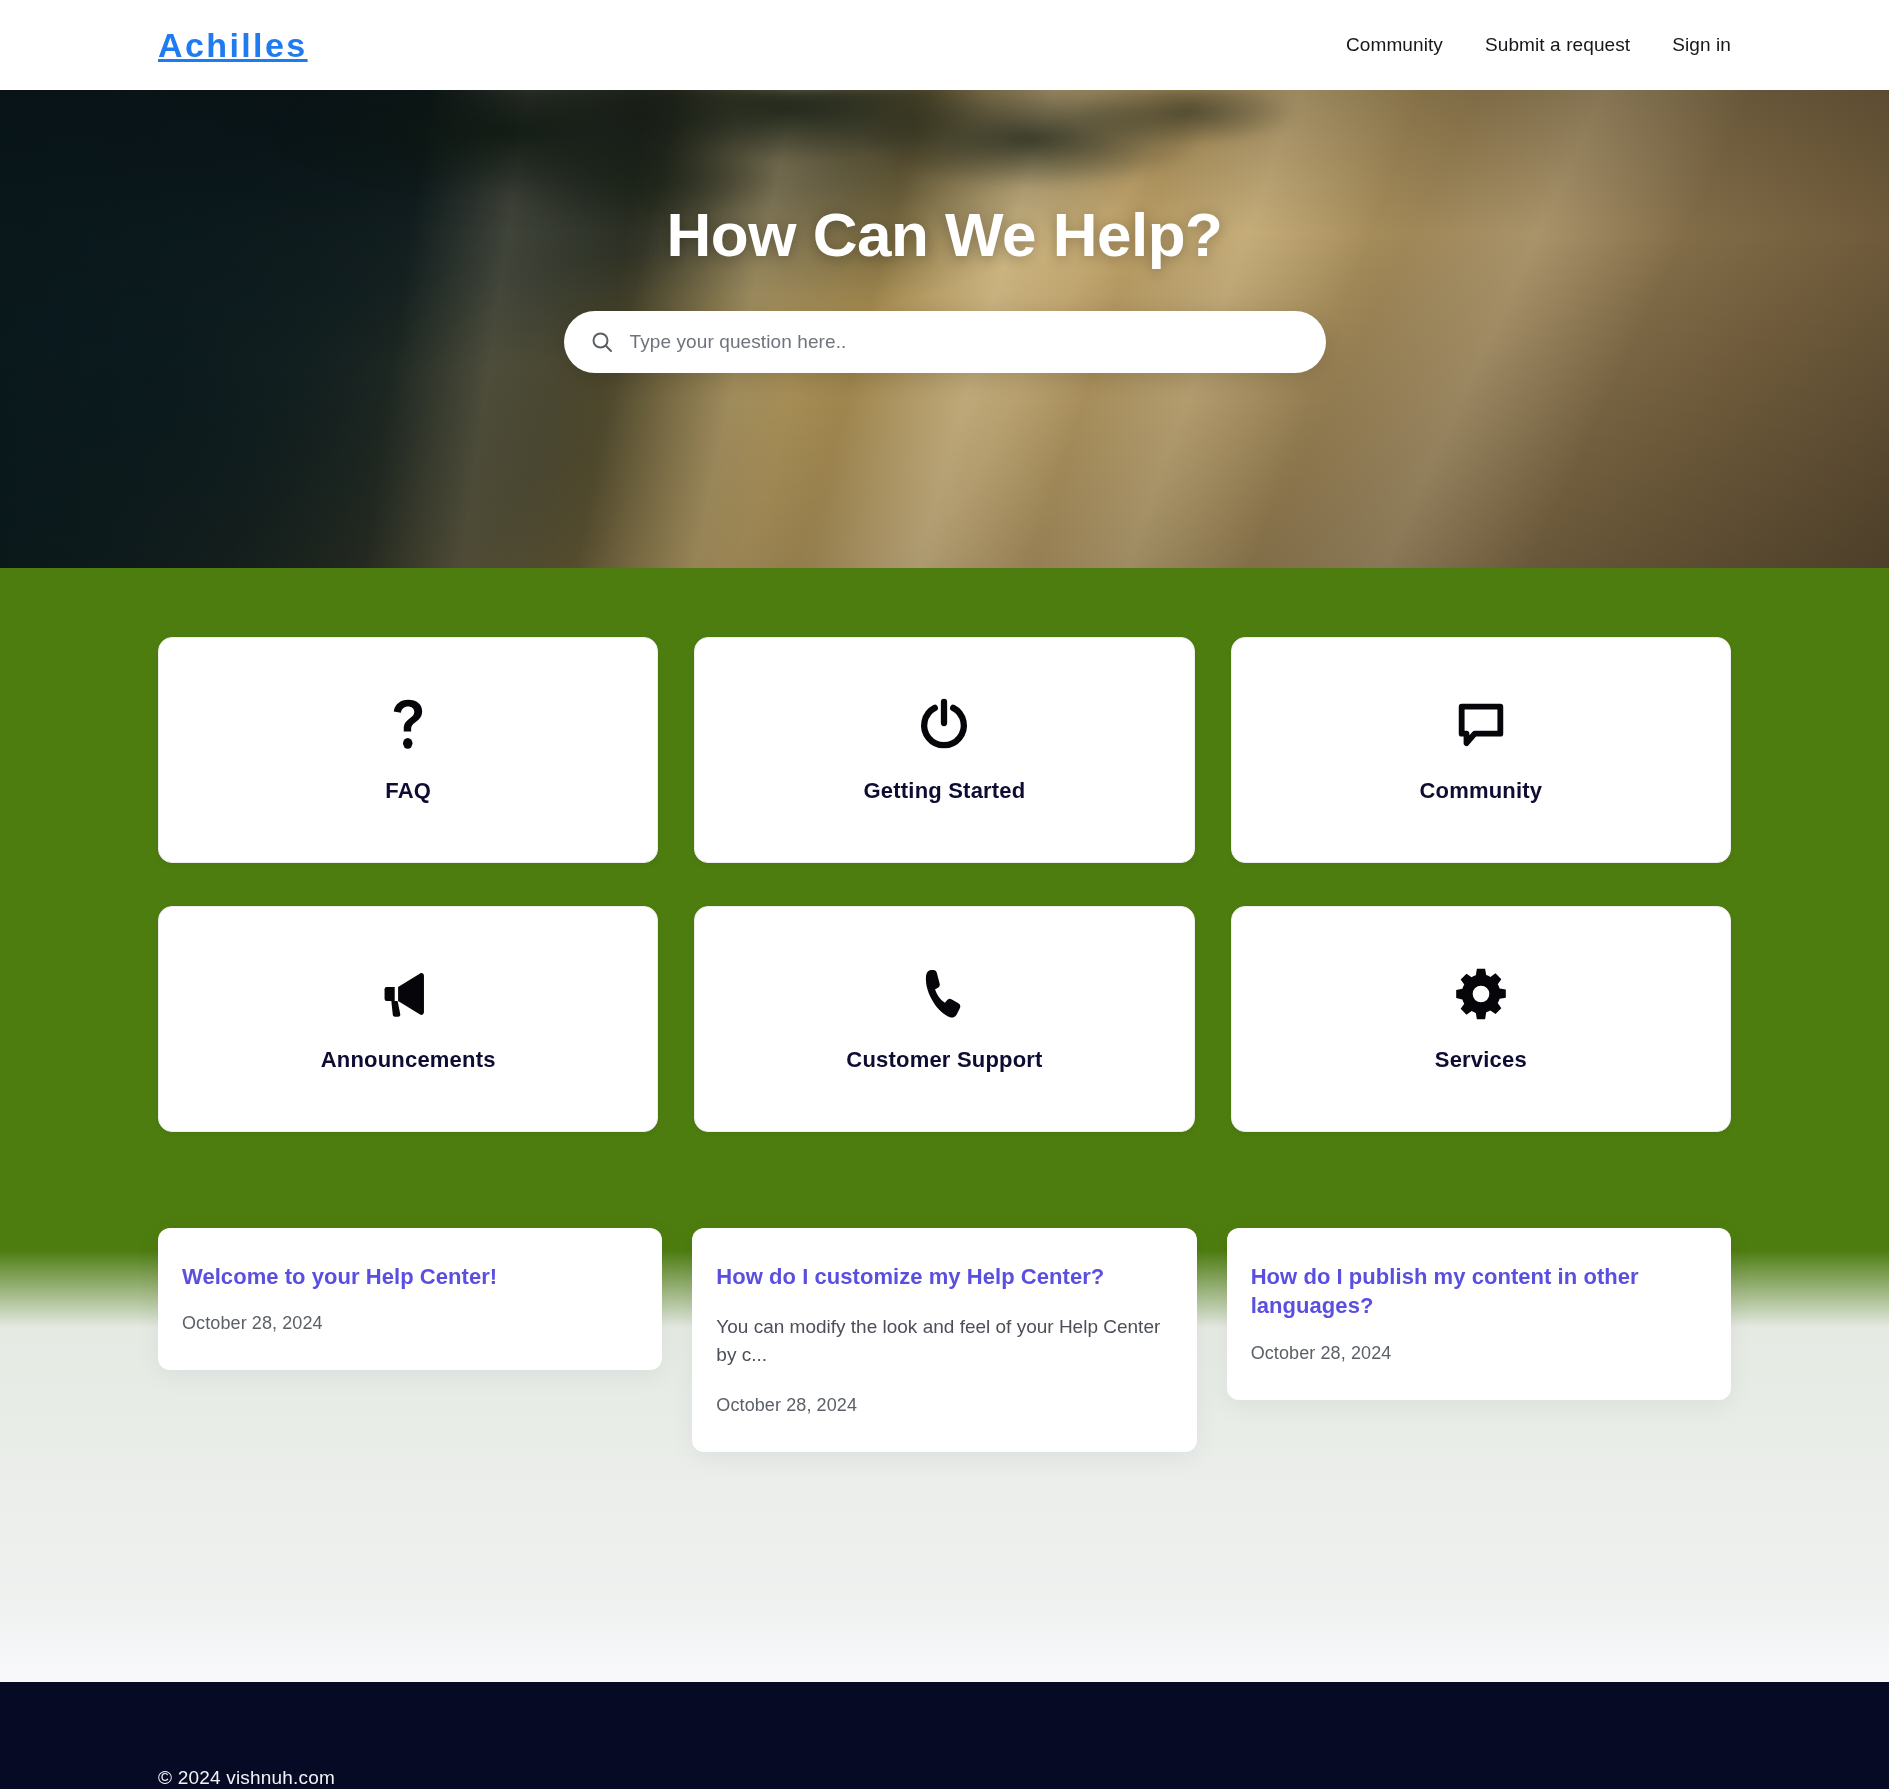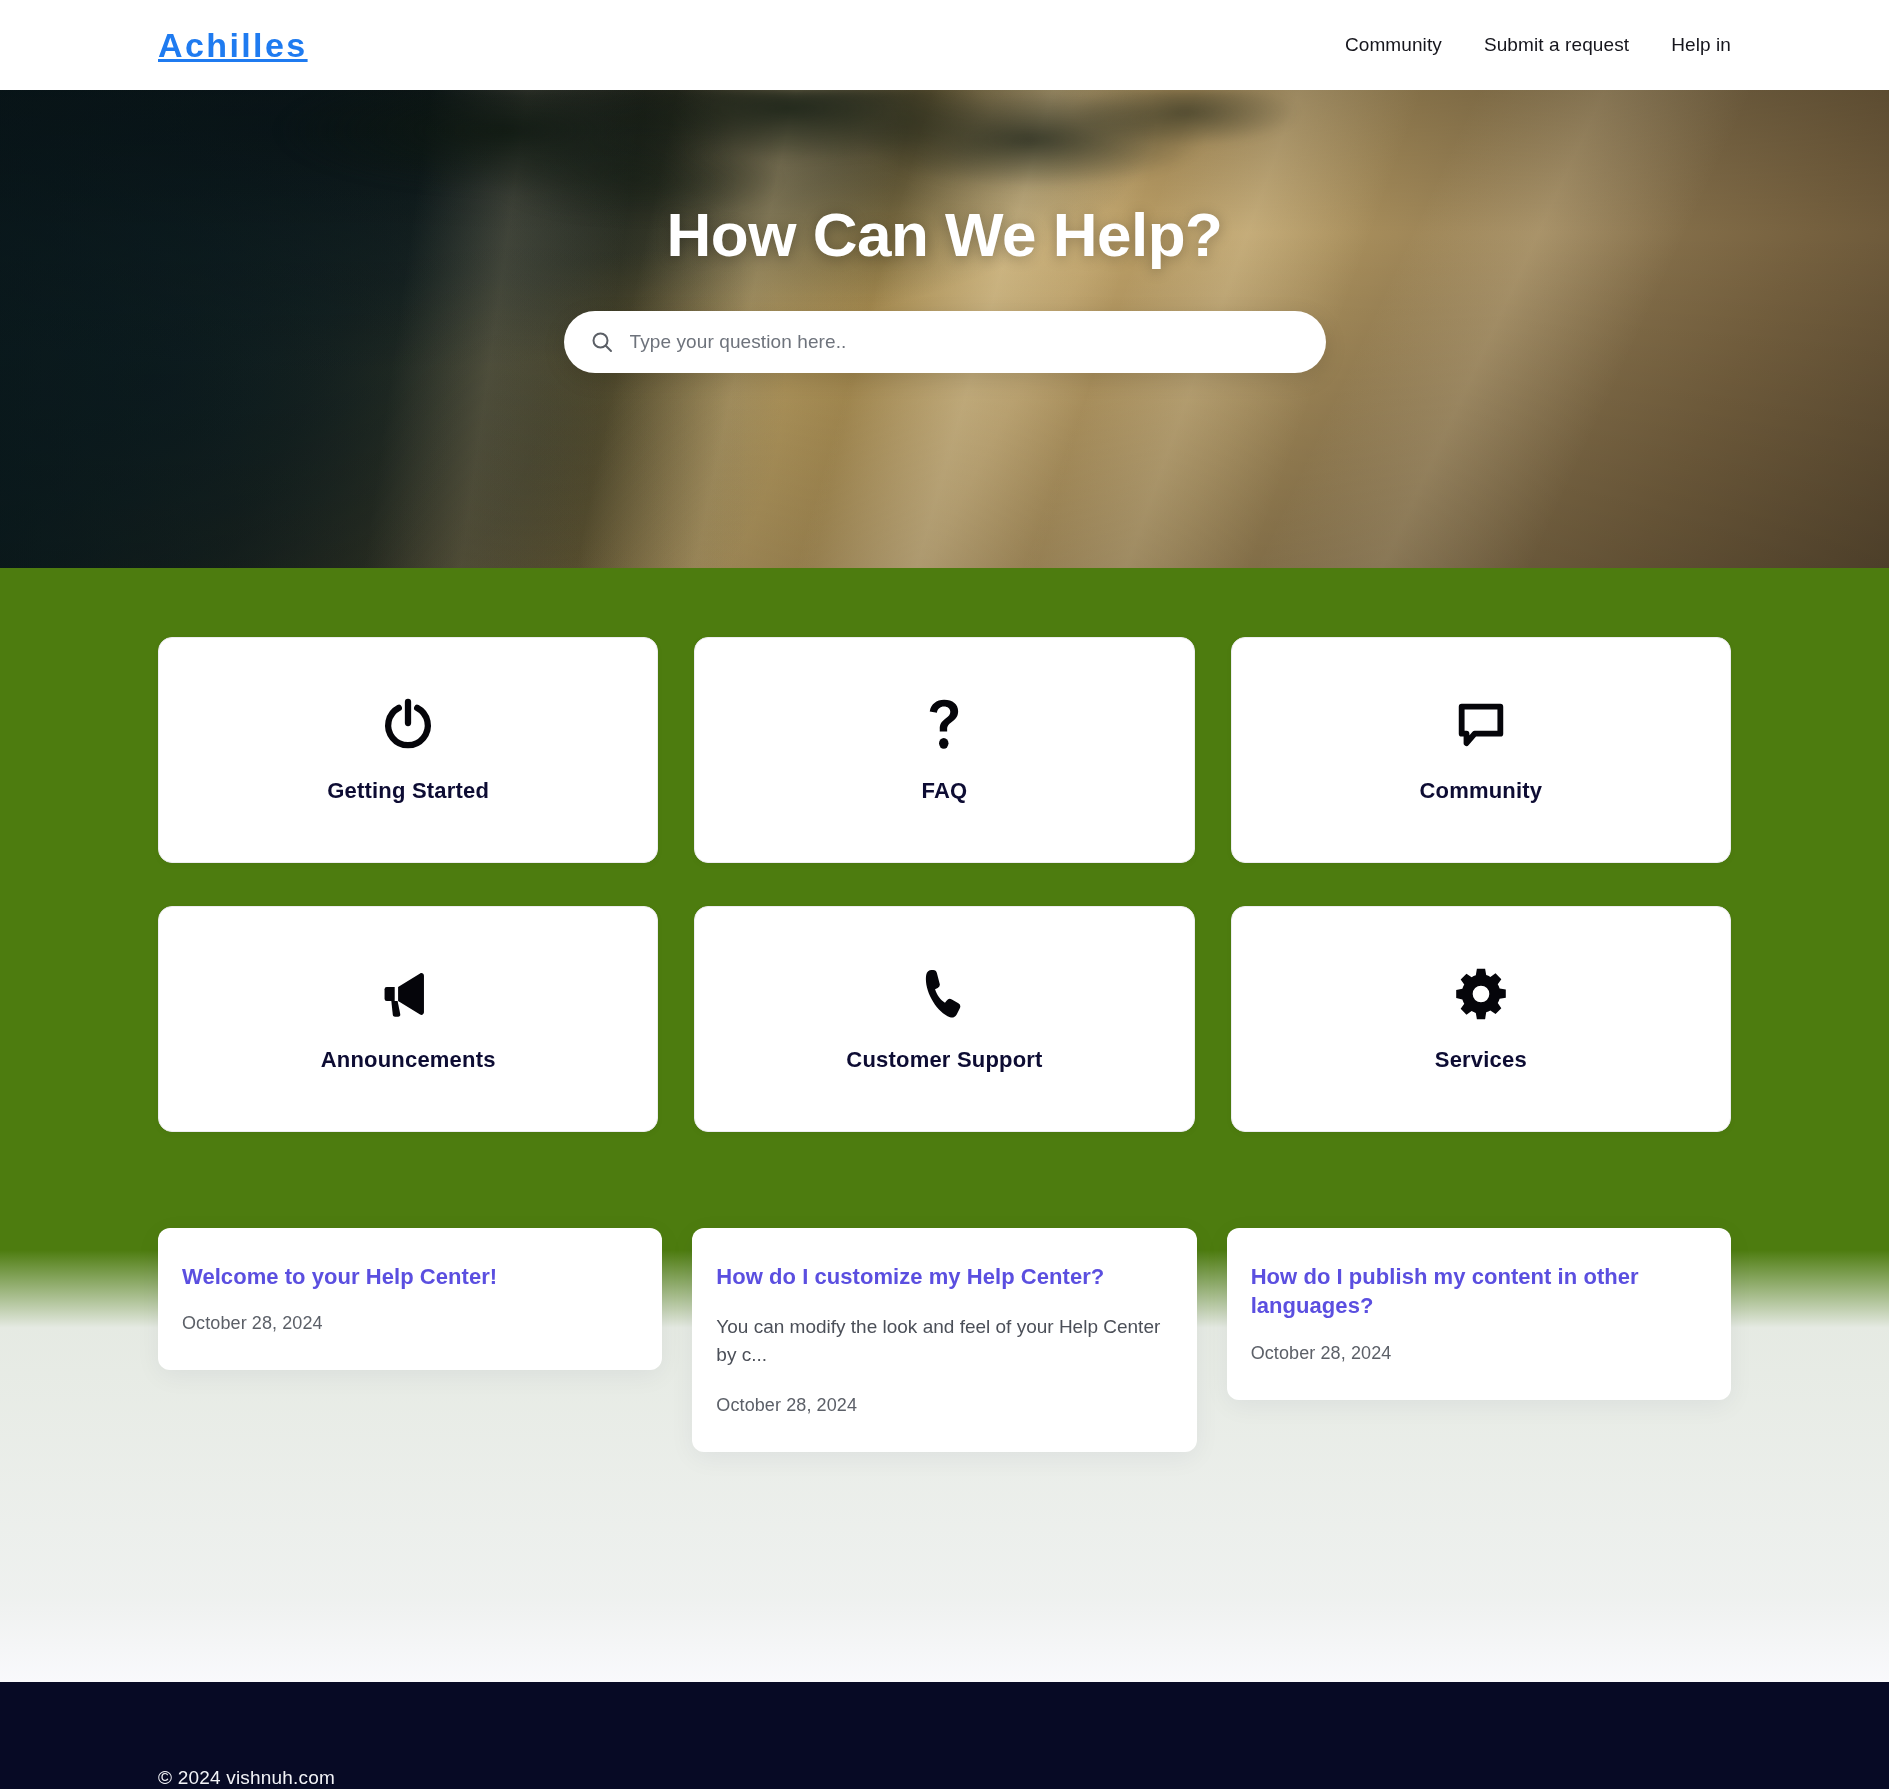--- a/index.html
+++ b/index.html
@@ -278,21 +278,21 @@
 </head>
 <body>
 
 <div class="page">
 
   <header class="header">
     <a class="logo" href="#">Achilles</a>
     <nav class="nav">
       <a class="nav-link" href="#">Community</a>
       <a class="nav-link" href="#">Submit a request</a>
-      <a class="nav-link" href="#">Help in</a>
+      <a class="nav-link" href="#">Sign in</a>
     </nav>
   </header>
 
   <section class="hero">
     <div class="hero-bg"></div>
     <div class="hero-rays"></div>
     <div class="hero-canopy"></div>
     <div class="hero-vignette"></div>
     <div class="hero-inner">
       <h1 class="hero-title">How Can We Help?</h1>
@@ -303,33 +303,33 @@
         </svg>
         <input class="search-input" type="text" placeholder="Type your question here.." style="">
       </div>
     </div>
   </section>
 
   <section class="cards-section">
     <div class="cards-grid">
 
       <a class="cat-card" href="#">
+        <svg class="cat-icon" viewBox="0 0 24 24" fill="currentColor">
+          <path d="M12.05 1.6c-3.2 0-5.45 1.85-5.95 4.8l2.95.5c.3-1.65 1.35-2.6 2.95-2.6 1.55 0 2.6.9 2.6 2.2 0 1.05-.5 1.75-1.95 2.85-1.8 1.35-2.45 2.45-2.4 4.45v.85h3.05v-.7c0-1.4.4-2.05 1.9-3.15 1.95-1.45 2.65-2.65 2.65-4.5 0-2.8-2.2-4.7-5.8-4.7z"></path>
+          <ellipse cx="11.9" cy="19.6" rx="1.95" ry="2.2"></ellipse>
+        </svg>
+        <span class="cat-label">FAQ</span>
+      </a>
+
+      <a class="cat-card" href="#">
         <svg class="cat-icon" viewBox="0 0 24 24" fill="none" stroke="currentColor" stroke-width="2.6" stroke-linecap="round">
           <path d="M8.2 4.9a8.2 8.2 0 1 0 7.6 0"></path>
           <line x1="12" y1="2.4" x2="12" y2="11.2"></line>
         </svg>
         <span class="cat-label">Getting Started</span>
-      </a>
-
-      <a class="cat-card" href="#">
-        <svg class="cat-icon" viewBox="0 0 24 24" fill="currentColor">
-          <path d="M12.05 1.6c-3.2 0-5.45 1.85-5.95 4.8l2.95.5c.3-1.65 1.35-2.6 2.95-2.6 1.55 0 2.6.9 2.6 2.2 0 1.05-.5 1.75-1.95 2.85-1.8 1.35-2.45 2.45-2.4 4.45v.85h3.05v-.7c0-1.4.4-2.05 1.9-3.15 1.95-1.45 2.65-2.65 2.65-4.5 0-2.8-2.2-4.7-5.8-4.7z"></path>
-          <ellipse cx="11.9" cy="19.6" rx="1.95" ry="2.2"></ellipse>
-        </svg>
-        <span class="cat-label">FAQ</span>
       </a>
 
       <a class="cat-card" href="#">
         <svg class="cat-icon" viewBox="0 0 24 24" fill="none" stroke="currentColor" stroke-width="2.4" stroke-linejoin="round">
           <path d="M4 4.4h16v11.2h-10.6l-3.4 3.9v-3.9H4z"></path>
         </svg>
         <span class="cat-label">Community</span>
       </a>
 
       <a class="cat-card" href="#">

